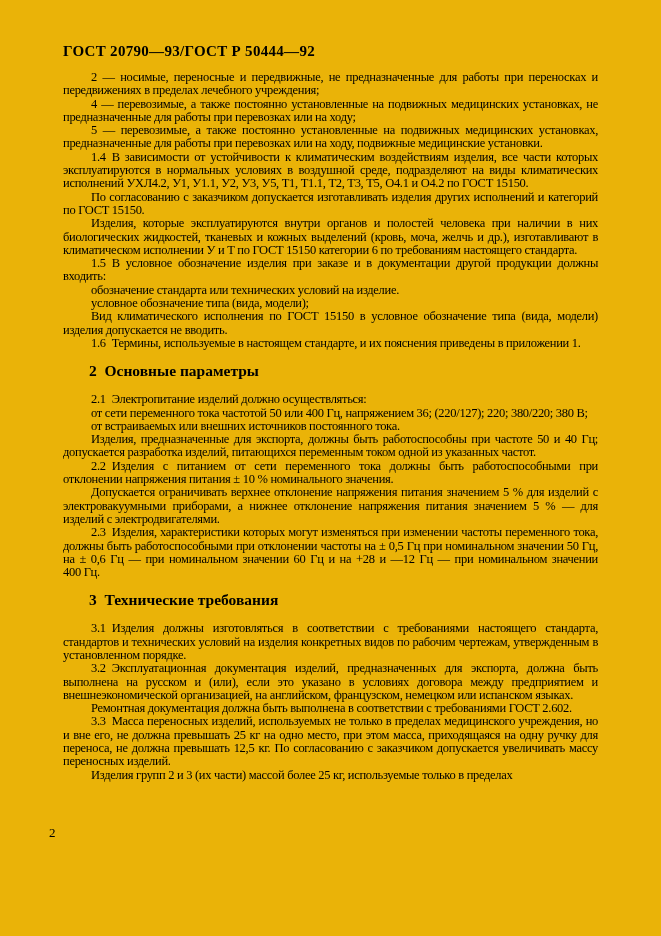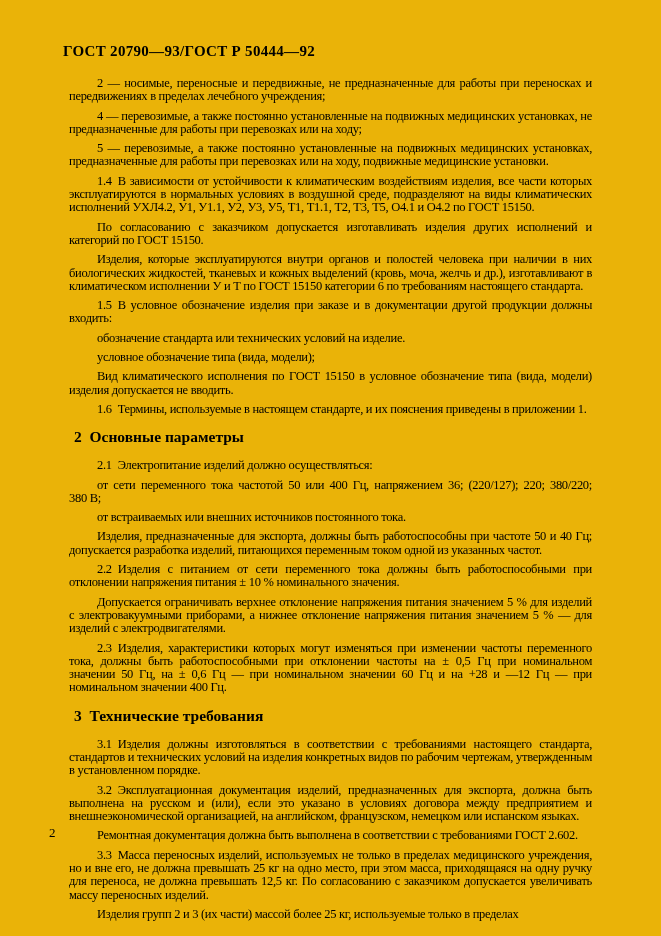--- a/index.html
+++ b/index.html
@@ -22,29 +22,29 @@
     font-weight: 700;
     letter-spacing: 0.3px;
     white-space: nowrap;
   }
   .content {
     position: absolute;
     top: 71px; left: 63px;
     width: 535px;
   }
   .para {
-    margin: 6px;
+    margin: 0;
     font-size: 12.5px;
     line-height: 13.3px;
     text-align: justify;
     text-indent: 28px;
     letter-spacing: -0.3px;
   }
   .section-heading {
-    margin: 12px 0 13px 11px;
+    margin: 12px 0 13px 26px;
     font-size: 15.5px;
     line-height: 18px;
     font-weight: 700;
     letter-spacing: 0;
   }
   .page-number {
     position: absolute;
     left: 49px; top: 825px;
     font-size: 13px;
   }

